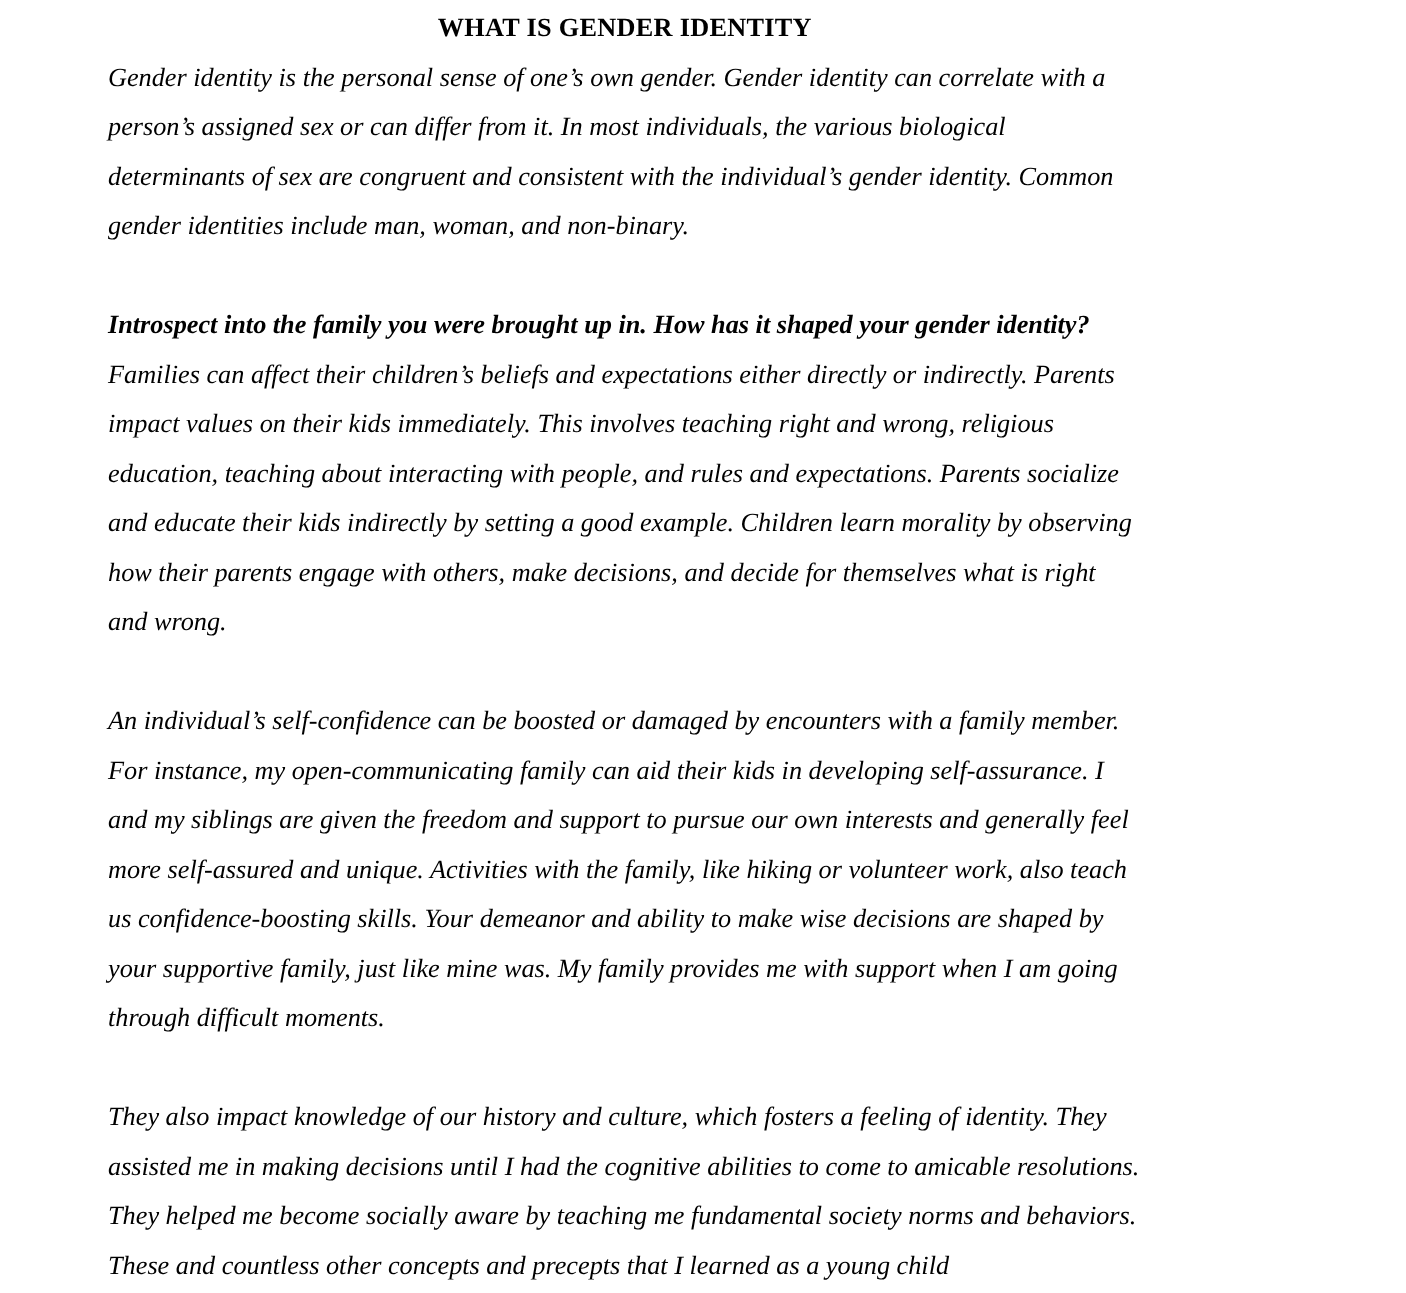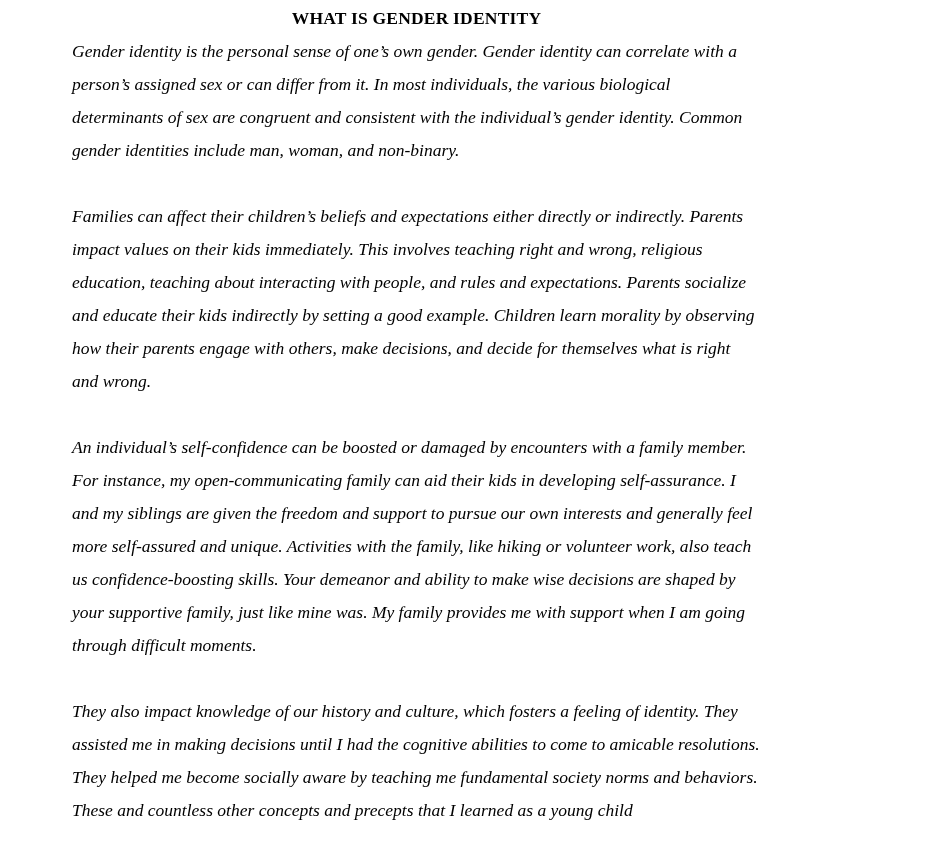--- a/index.html
+++ b/index.html
@@ -41,17 +41,18 @@
     margin-bottom: 0;
   }
 </style>
 </head>
 <body>
 
 <div class="page">
   <p class="doc-title">WHAT IS GENDER IDENTITY</p>
   <div>
       <p class="para">Gender identity is the personal sense of one’s own gender. Gender identity can correlate with a person’s assigned sex or can differ from it. In most individuals, the various biological determinants of sex are congruent and consistent with the individual’s gender identity. Common gender identities include man, woman, and non-binary.</p>
+      <p class="para heading">Introspect into the family you were brought up in. How has it shaped your gender identity?</p>
       <p class="para">Families can affect their children’s beliefs and expectations either directly or indirectly. Parents impact values on their kids immediately. This involves teaching right and wrong, religious education, teaching about interacting with people, and rules and expectations. Parents socialize and educate their kids indirectly by setting a good example. Children learn morality by observing how their parents engage with others, make decisions, and decide for themselves what is right and wrong.</p>
       <p class="para">An individual’s self-confidence can be boosted or damaged by encounters with a family member. For instance, my open-communicating family can aid their kids in developing self-assurance. I and my siblings are given the freedom and support to pursue our own interests and generally feel more self-assured and unique. Activities with the family, like hiking or volunteer work, also teach us confidence-boosting skills. Your demeanor and ability to make wise decisions are shaped by your supportive family, just like mine was. My family provides me with support when I am going through difficult moments.</p>
       <p class="para">They also impact knowledge of our history and culture, which fosters a feeling of identity. They assisted me in making decisions until I had the cognitive abilities to come to amicable resolutions. They helped me become socially aware by teaching me fundamental society norms and behaviors. These and countless other concepts and precepts that I learned as a young child</p>
     </div>
 </div>
 
 </body></html>

